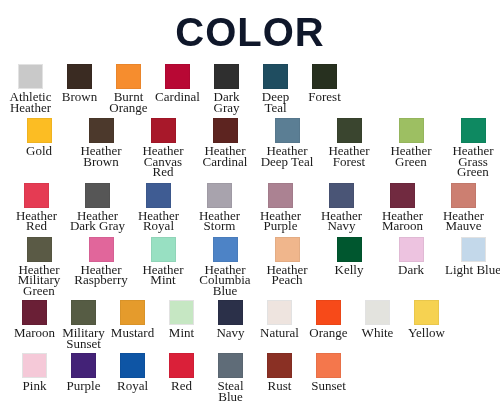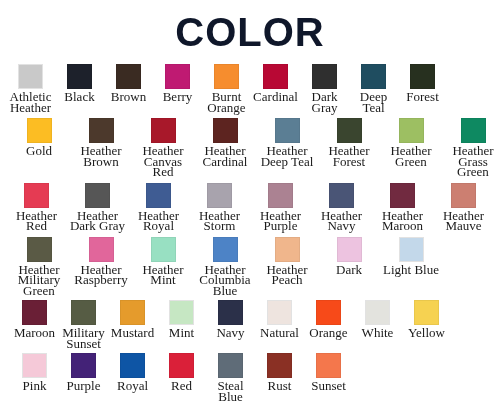--- a/index.html
+++ b/index.html
@@ -87,30 +87,22 @@
 <div id="page" style="background: rgb(255, 255, 255);">
   <h1 class="title" style="color: #0f172a;">COLOR</h1>
   <div id="rows-container">
       <div class="row row-1">
         <div class="swatch-cell">
           <span class="chip light" title="Athletic Heather" style="background-color: rgb(201, 201, 201);"></span>
           <span class="cap">Athletic
 Heather</span>
         </div>
         <div class="swatch-cell">
-          <span class="chip" title="Black" style="background-color: rgb(29, 33, 43);"></span>
-          <span class="cap">Black</span>
-        </div>
-        <div class="swatch-cell">
           <span class="chip" title="Brown" style="background-color: rgb(58, 43, 34);"></span>
           <span class="cap">Brown</span>
-        </div>
-        <div class="swatch-cell">
-          <span class="chip" title="Berry" style="background-color: rgb(191, 26, 114);"></span>
-          <span class="cap">Berry</span>
         </div>
         <div class="swatch-cell">
           <span class="chip" title="Burnt Orange" style="background-color: rgb(246, 141, 46);"></span>
           <span class="cap">Burnt
 Orange</span>
         </div>
         <div class="swatch-cell">
           <span class="chip" title="Cardinal" style="background-color: rgb(184, 8, 52);"></span>
           <span class="cap">Cardinal</span>
         </div>
@@ -228,20 +220,24 @@
         </div>
         <div class="swatch-cell">
           <span class="chip" title="Heather Columbia Blue" style="background-color: rgb(77, 131, 198);"></span>
           <span class="cap">Heather
 Columbia Blue</span>
         </div>
         <div class="swatch-cell">
           <span class="chip" title="Heather Peach" style="background-color: rgb(240, 182, 140);"></span>
           <span class="cap">Heather
 Peach</span>
+        </div>
+        <div class="swatch-cell">
+          <span class="chip" title="Kelly" style="background-color: rgb(0, 87, 47);"></span>
+          <span class="cap">Kelly</span>
         </div>
         <div class="swatch-cell">
           <span class="chip" title="Lilac" style="background-color: rgb(237, 195, 224);"></span>
           <span class="cap">Dark</span>
         </div>
         <div class="swatch-cell">
           <span class="chip light" title="Light Blue" style="background-color: rgb(195, 216, 234);"></span>
           <span class="cap">Light Blue</span>
         </div>
       </div>

